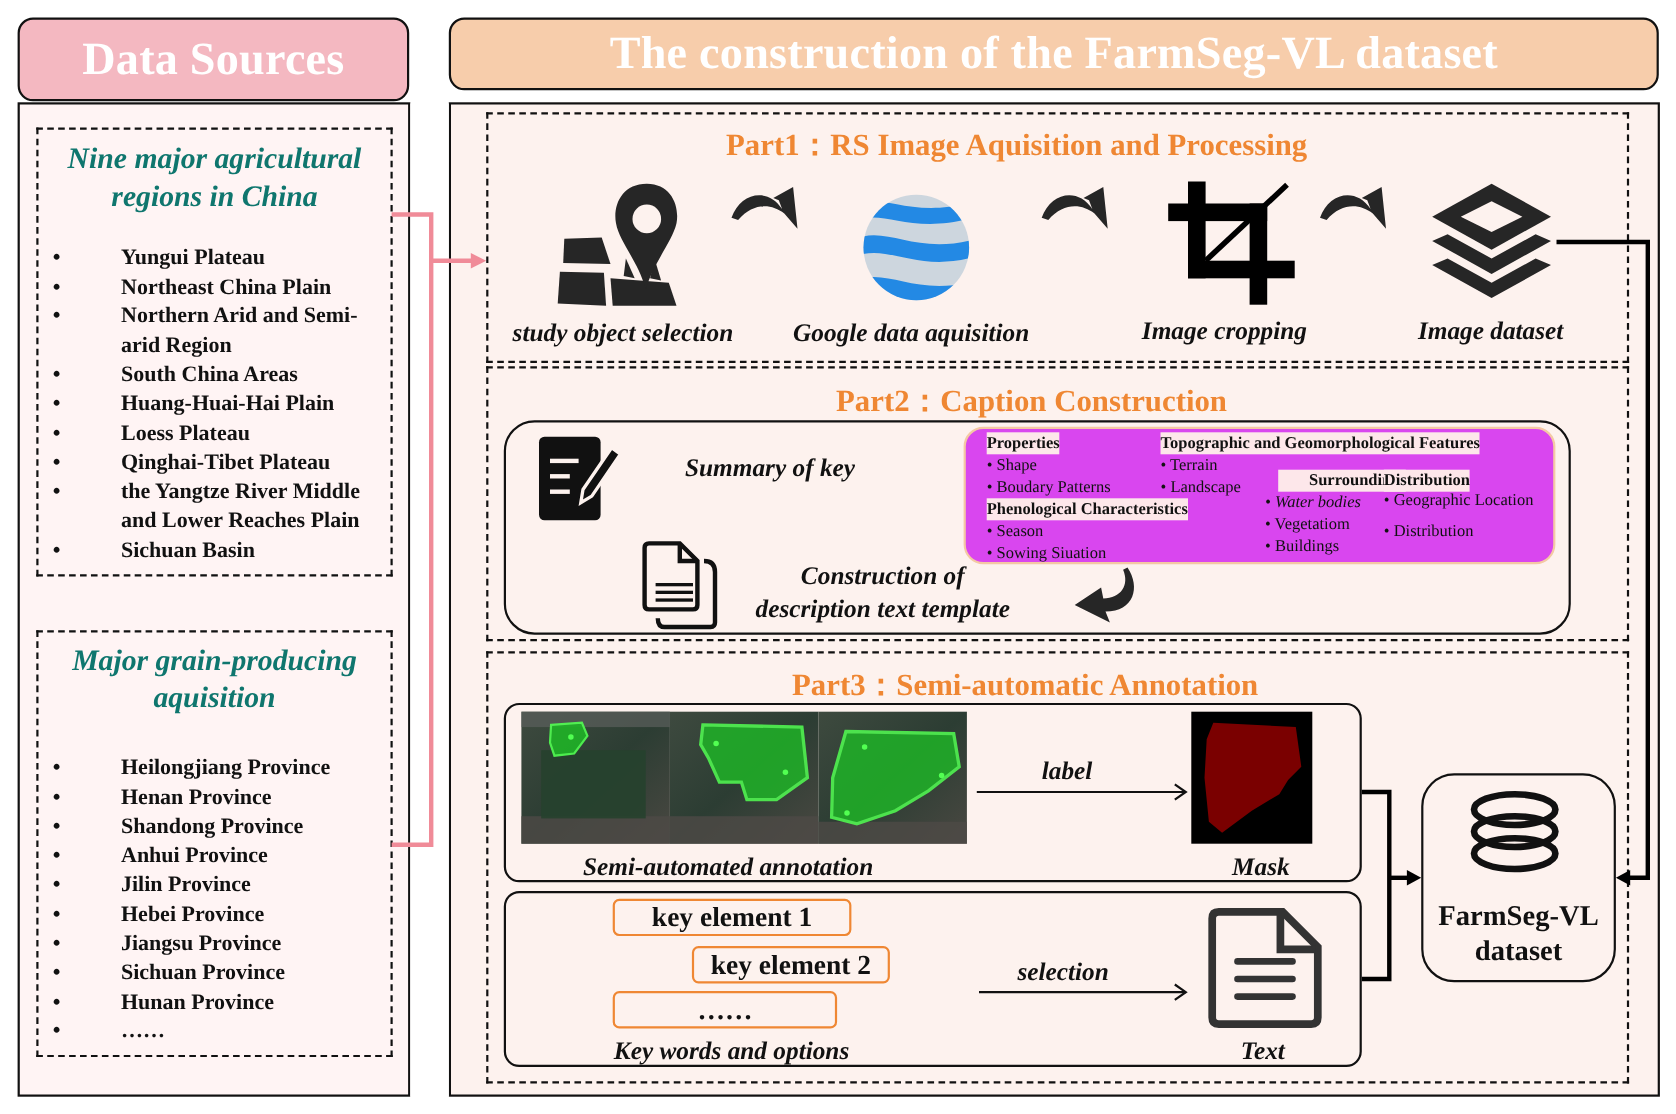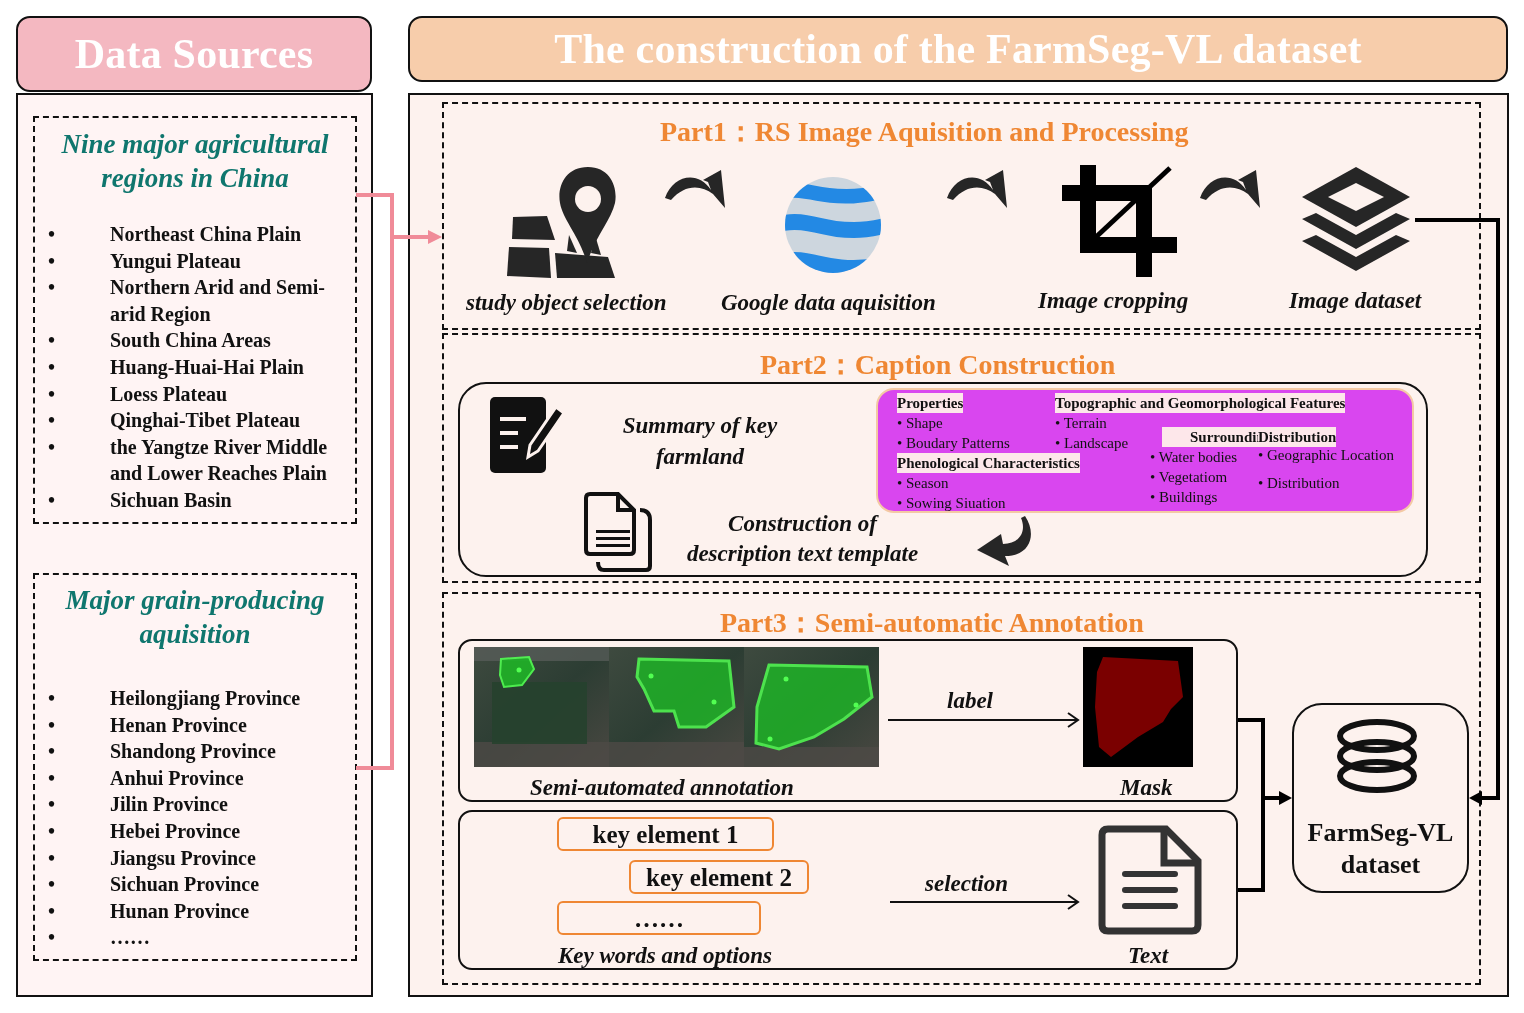--- a/index.html
+++ b/index.html
@@ -37,22 +37,22 @@
 
 <div class="panel panel-left"></div>
 <div class="panel panel-right"></div>
 
 <div class="dash" style="left:33px;top:116px;width:324px;height:408px;"></div>
 <div class="sec-title" style="left:33px;top:127px;width:324px;">
   <div>Nine major agricultural</div>
   <div>regions in China</div>
 </div>
 <ul class="blist" style="left:48px;top:221px;width:300px;">
+  <li>Yungui Plateau</li>
   <li>Northeast China Plain</li>
-  <li>Yungui Plateau</li>
   <li>Northern Arid and Semi-</li>
   <li style="list-style:none" class="cont">arid Region</li>
   <li>South China Areas</li>
   <li>Huang-Huai-Hai Plain</li>
   <li>Loess Plateau</li>
   <li>Qinghai-Tibet Plateau</li>
   <li>the Yangtze River Middle</li>
   <li class="cont">and Lower Reaches Plain</li>
   <li>Sichuan Basin</li>
 </ul>
@@ -156,39 +156,38 @@
   <path d="M4 6 Q4 2 8 2 L36 2 L52 18 L52 58 Q52 62 48 62 L8 62 Q4 62 4 58 Z" fill="none" stroke="#111" stroke-width="4"></path>
   <path d="M36 2 L36 18 L52 18" fill="none" stroke="#111" stroke-width="4"></path>
   <path d="M58 18 Q68 18 68 28 L68 74 Q68 78 64 78 L22 78 Q16 78 16 70" fill="none" stroke="#111" stroke-width="4"></path>
   <rect x="14" y="38" width="34" height="3" fill="#111"></rect>
   <rect x="14" y="45" width="34" height="3" fill="#111"></rect>
   <rect x="14" y="52" width="34" height="3" fill="#111"></rect>
 </svg>
 
 <div class="cap" style="left:600px;top:410px;width:200px;text-align:center;line-height:31px;">
   <div>Summary of key</div>
-  <div>farmland</div>
 </div>
 <div class="cap" style="left:660px;top:509px;width:285px;text-align:center;line-height:30px;">
   <div>Construction of</div>
   <div>description text template</div>
 </div>
 
 <div class="props">
   <span class="h" style="left:19px;top:3px;">Properties</span>
   <span class="i" style="left:19px;top:23px;">• Shape</span>
   <span class="i" style="left:19px;top:43px;">• Boudary Patterns</span>
   <span class="h" style="left:177px;top:3px;">Topographic and Geomorphological Features</span>
   <span class="i" style="left:177px;top:23px;">• Terrain</span>
   <span class="i" style="left:177px;top:43px;">• Landscape</span>
   <span class="h" style="left:19px;top:63px;">Phenological Characteristics</span>
   <span class="i" style="left:19px;top:83px;">• Season</span>
   <span class="i" style="left:19px;top:103px;">• Sowing Siuation</span>
   <span class="h" style="left:284px;top:37px;padding-left:28px;">Surroundings</span>
-  <span class="i" style="left:272px;top:57px;">• Water bodies</span>
+  <span class="i" style="left:272px;top:57px;font-style:italic;">• Water bodies</span>
   <span class="i" style="left:272px;top:77px;">• Vegetatiom</span>
   <span class="i" style="left:272px;top:97px;">• Buildings</span>
   <span class="h" style="left:380px;top:37px;">Distribution</span>
   <span class="i" style="left:380px;top:55px;">• Geographic Location</span>
   <span class="i" style="left:380px;top:83px;">• Distribution</span>
 </div>
 
 <svg style="left:975px;top:514px;" width="65" height="56" viewBox="0 0 65 56">
   <path d="M50 2 C62 20 56 42 30 42 L34 52 L2 36 L26 20 L28 30 C44 30 52 18 46 4 Z" fill="#262626"></path>
 </svg>

